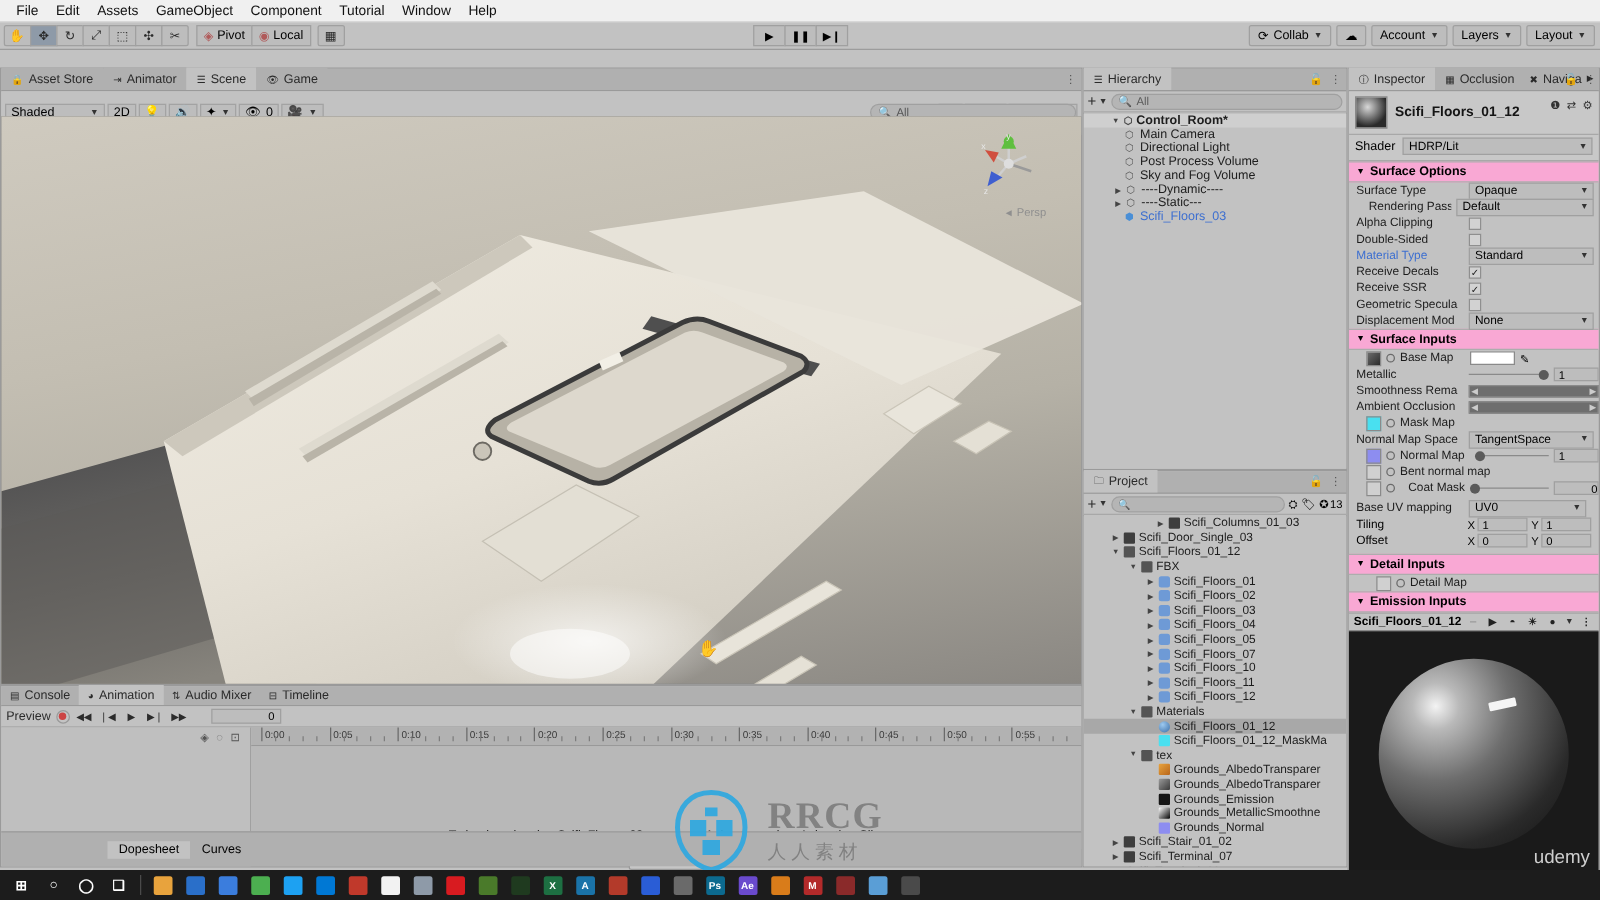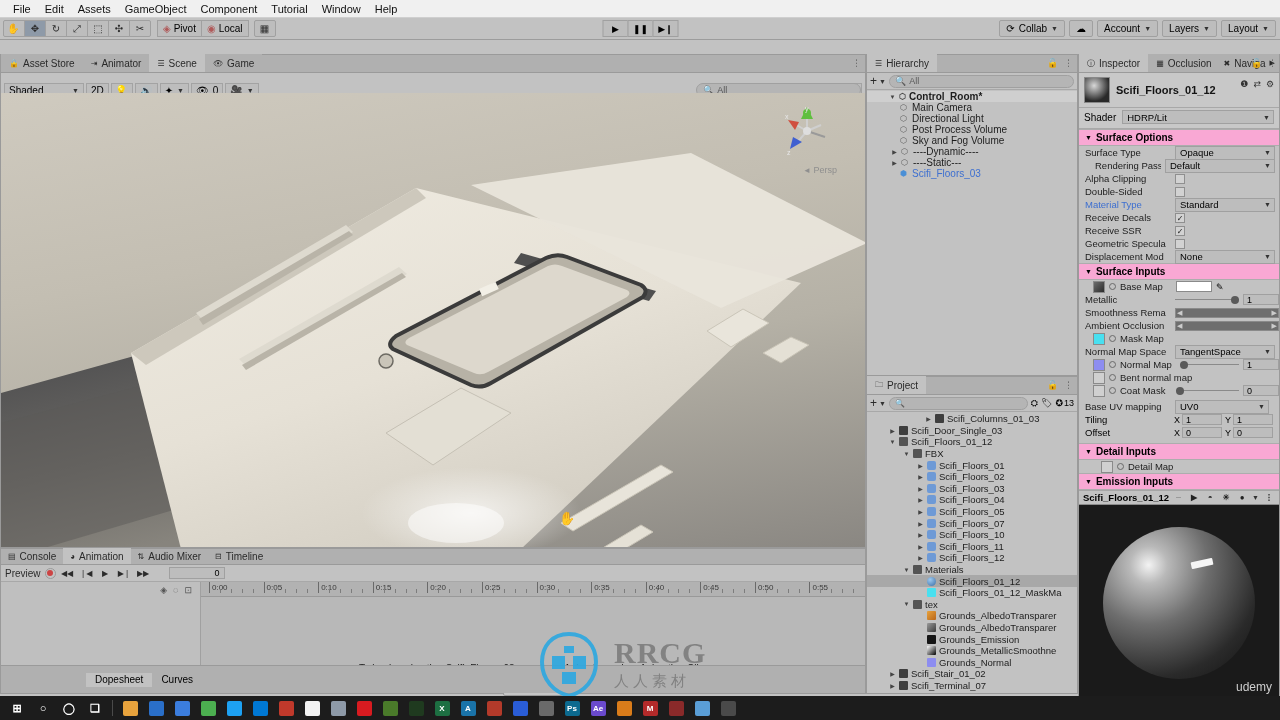--- a/index.html
+++ b/index.html
@@ -227,21 +227,21 @@
   .an-bt.sel { background:#c2c2c2; }
 
   
   .watermark { position:absolute; left:518px; top:628px; width:240px; height:72px;
     pointer-events:none; opacity:.92; }
   .wm-shield { position:absolute; left:16px; top:2px; width:70px; height:70px; }
   .wm-text { position:absolute; left:96px; top:8px; font-size:30px; font-weight:bold;
     color:#7e7e7e; letter-spacing:1px; font-family:"Liberation Serif", serif; }
   .wm-sub { position:absolute; left:96px; top:44px; font-size:15px; color:#7e7e7e;
     letter-spacing:4px; }
-  .udemy { position:absolute; right:6px; bottom:2px; font-size:12px; color:#cfcfcf; }
+  .udemy { position:absolute; right:6px; bottom:2px; font-size:15px; color:#cfcfcf; }
 
   
   .taskbar { position:absolute; left:0; bottom:0; width:1280px; height:24px;
     background:#1c1c1c; display:flex; align-items:center; padding-left:4px; gap:0px; }
   .tb-item { width:26px; height:24px; display:flex; align-items:center; justify-content:center; }
   .tb-sq { width:15px; height:15px; border-radius:2px; display:flex; align-items:center;
     justify-content:center; font-size:8px; color:#fff; font-weight:bold; }
   .tb-divider { width:1px; height:16px; background:#4a4a4a; margin:0 4px; }
 </style>
 </head>
@@ -826,21 +826,21 @@
         </span>
         <span class="numbox">1</span>
       </div>
 
       <div class="irow" style="padding-left:14px;">
         <span class="texslot"></span>
         <span class="radio-s"></span>
         <span class="lbl">Bent normal map</span>
       </div>
 
-      <div class="irow" style="padding-left:14px;">
+      <div class="irow" style="padding-left:14px;text-align:right;">
         <span class="texslot"></span>
         <span class="radio-s"></span>
         <span class="lbl" style="width:52px;">Coat Mask</span>
         <span class="slider">
           <span class="track"></span>
             <span class="knob" style="left:0;"></span>
         </span>
         <span class="numbox">0</span>
       </div>
 

